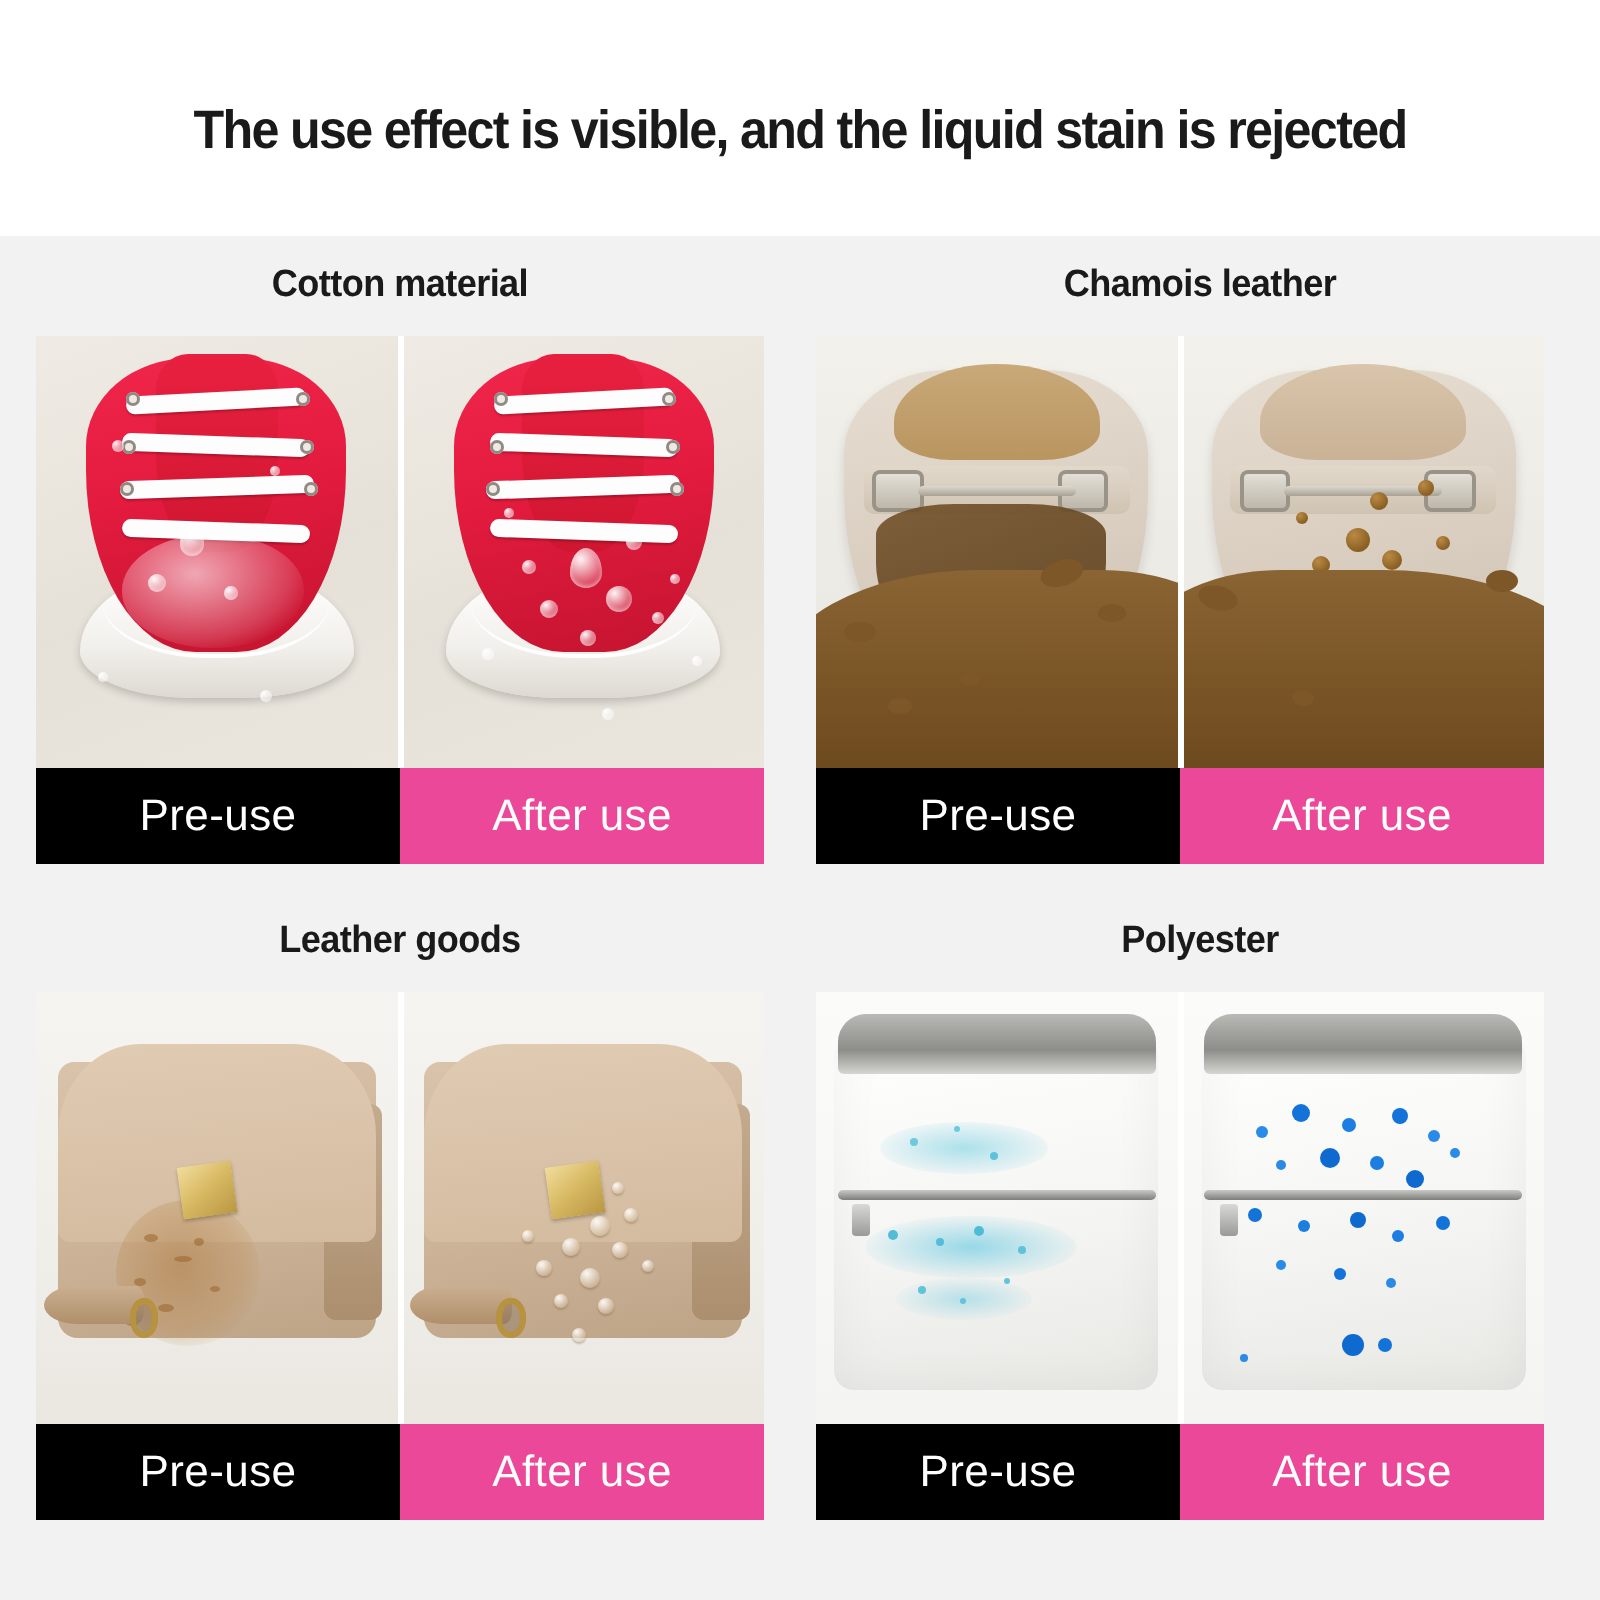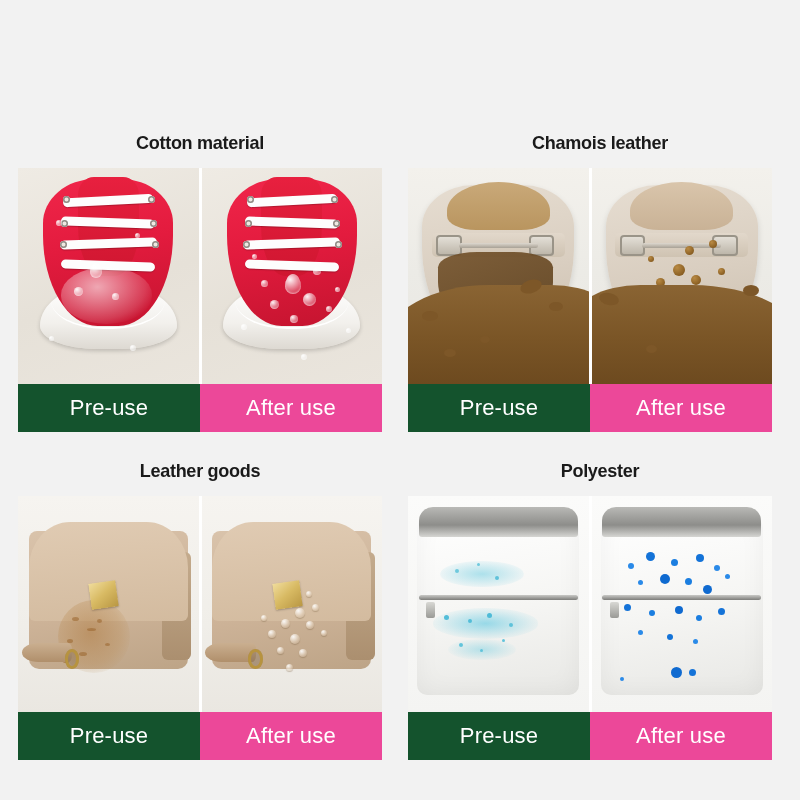--- a/index.html
+++ b/index.html
@@ -59,21 +59,21 @@
   .half + .half{border-left:3px solid #ffffff;}
 
   
   .captions{
     position:absolute;left:0;bottom:0;width:100%;height:48px;display:flex;
   }
   .cap{
     flex:1;display:flex;align-items:center;justify-content:center;
     font-size:22px;color:#ffffff;letter-spacing:0.2px;
   }
-  .cap-pre{background:#14532d;}
+  .cap-pre{background:#000000;}
   .cap-after{background:#ec4899;}
 
   
   .sneaker-bg{position:absolute;inset:0;background:linear-gradient(160deg,#efebe4 0%,#e6e1d8 55%,#eae5dd 100%);}
   .shoe-sole{
     position:absolute;left:12%;bottom:16%;width:76%;height:30%;
     background:linear-gradient(180deg,#ffffff 0%,#f2f0ec 60%,#ddd9d2 100%);
     border-radius:48% 48% 46% 46%/70% 70% 40% 40%;
     box-shadow:0 2px 4px rgba(0,0,0,.18);
   }
@@ -219,20 +219,23 @@
     background:linear-gradient(180deg,#d8d8d4,#9a9a96);
     border-radius:2px;
   }
   .ink{position:absolute;border-radius:50%;}
 </style>
 </head>
 <body>
 
 <div class="page">
 
+  <div class="header">
+    <div class="header-title">The use effect is visible, and the liquid stain is rejected</div>
+  </div>
 
   <div class="grid">
 
     <div class="cell">
       <div class="cell-title">Cotton material</div>
       <div class="panel">
         <div class="halves">
 
           <div class="half">
             <div class="sneaker-bg"></div>

